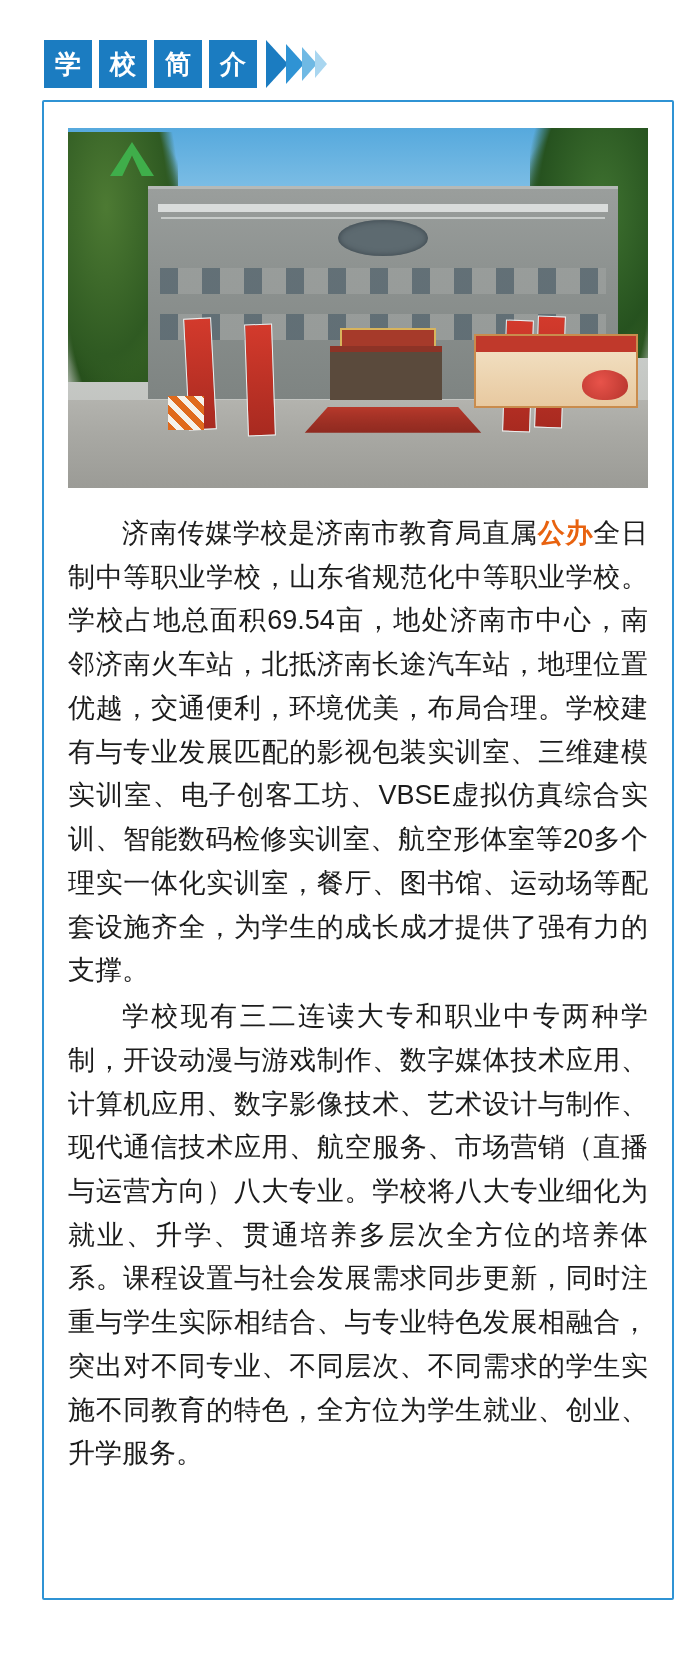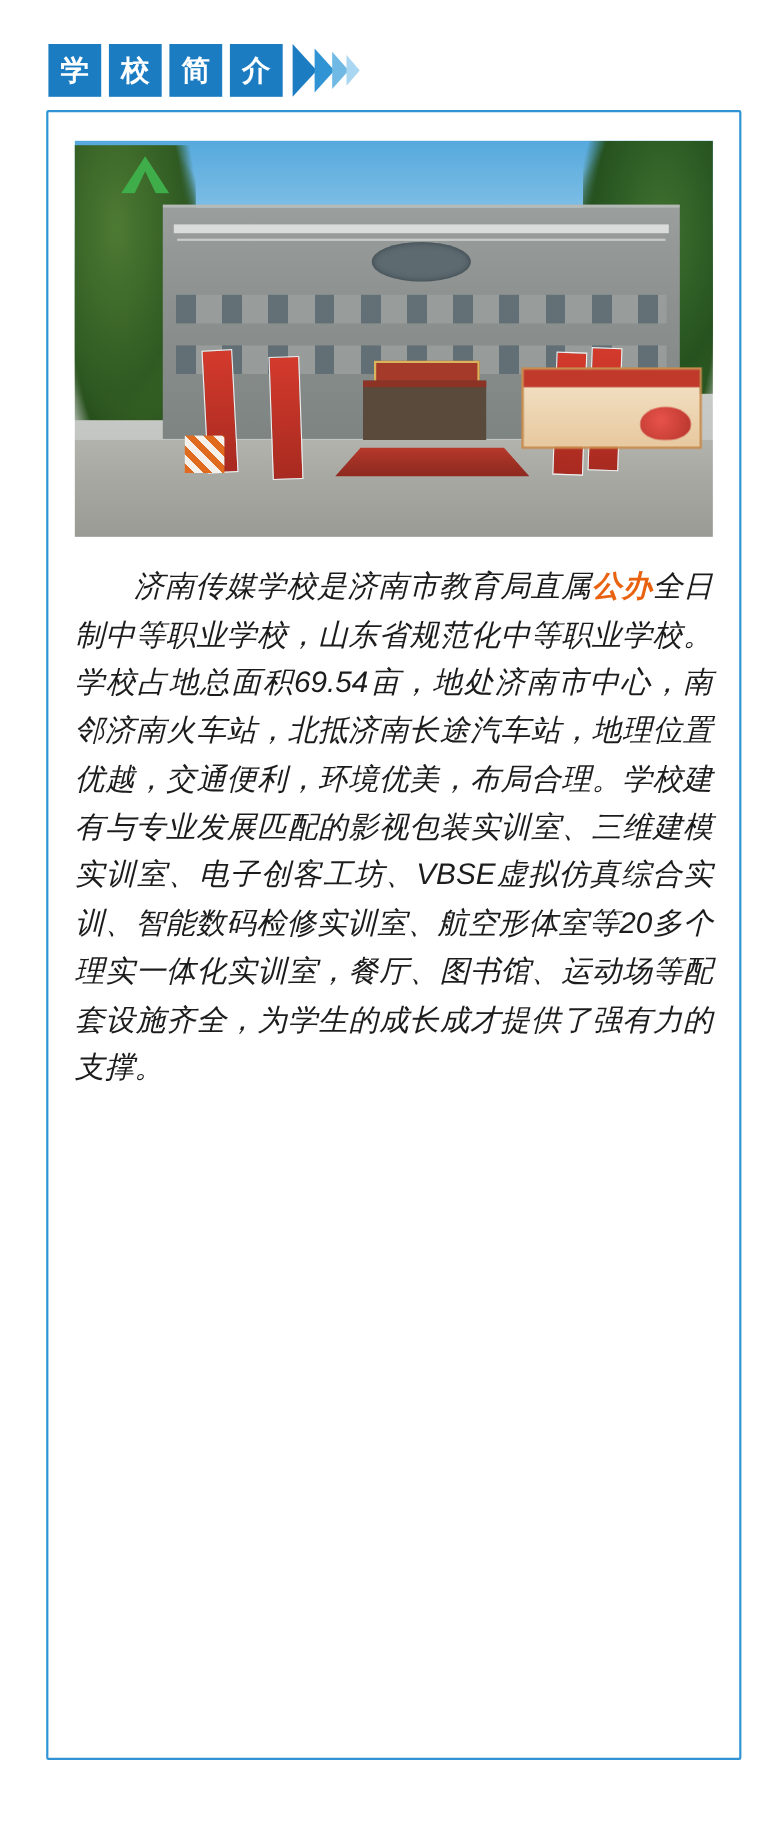--- a/index.html
+++ b/index.html
@@ -65,21 +65,20 @@
   .arrow.a4 { border-left-color: #a9d6f0; border-top-width: 14px; border-bottom-width: 14px; border-left-width: 12px; }
 
   
   .frame {
     margin: 12px 26px 30px 42px;
     border: 2px solid #2f93d4;
     border-radius: 2px;
     padding: 26px 24px 34px 24px;
     box-sizing: border-box;
     min-height: 1500px;
-    font-style: italic;
   }
 
   
   .photo {
     width: 100%;
     height: 360px;
     position: relative;
     overflow: hidden;
     background: linear-gradient(#7fc2e8 0%, #b9dff2 45%, #cfd4d2 46%, #b9b9b4 100%);
   }
@@ -225,16 +224,17 @@
       <div class="poster">
         <div class="pbar"></div>
         <div class="pfruit"></div>
       </div>
       <div class="green-mark"></div>
       <div class="barrier"></div>
     </div>
 
     <div class="body-text">
       <p><span>济南传媒学校是济南市教育局直属</span><span class="hl">公办</span><span>全日制中等职业学校，山东省规范化中等职业学校。学校占地总面积69.54亩，地处济南市中心，南邻济南火车站，北抵济南长途汽车站，地理位置优越，交通便利，环境优美，布局合理。学校建有与专业发展匹配的影视包装实训室、三维建模实训室、电子创客工坊、VBSE虚拟仿真综合实训、智能数码检修实训室、航空形体室等20多个理实一体化实训室，餐厅、图书馆、运动场等配套设施齐全，为学生的成长成才提供了强有力的支撑。</span></p>
+      <p>学校现有三二连读大专和职业中专两种学制，开设动漫与游戏制作、数字媒体技术应用、计算机应用、数字影像技术、艺术设计与制作、现代通信技术应用、航空服务、市场营销（直播与运营方向）八大专业。学校将八大专业细化为就业、升学、贯通培养多层次全方位的培养体系。课程设置与社会发展需求同步更新，同时注重与学生实际相结合、与专业特色发展相融合，突出对不同专业、不同层次、不同需求的学生实施不同教育的特色，全方位为学生就业、创业、升学服务。</p>
     </div>
 
   </div>
 </div>
 
 </body></html>

